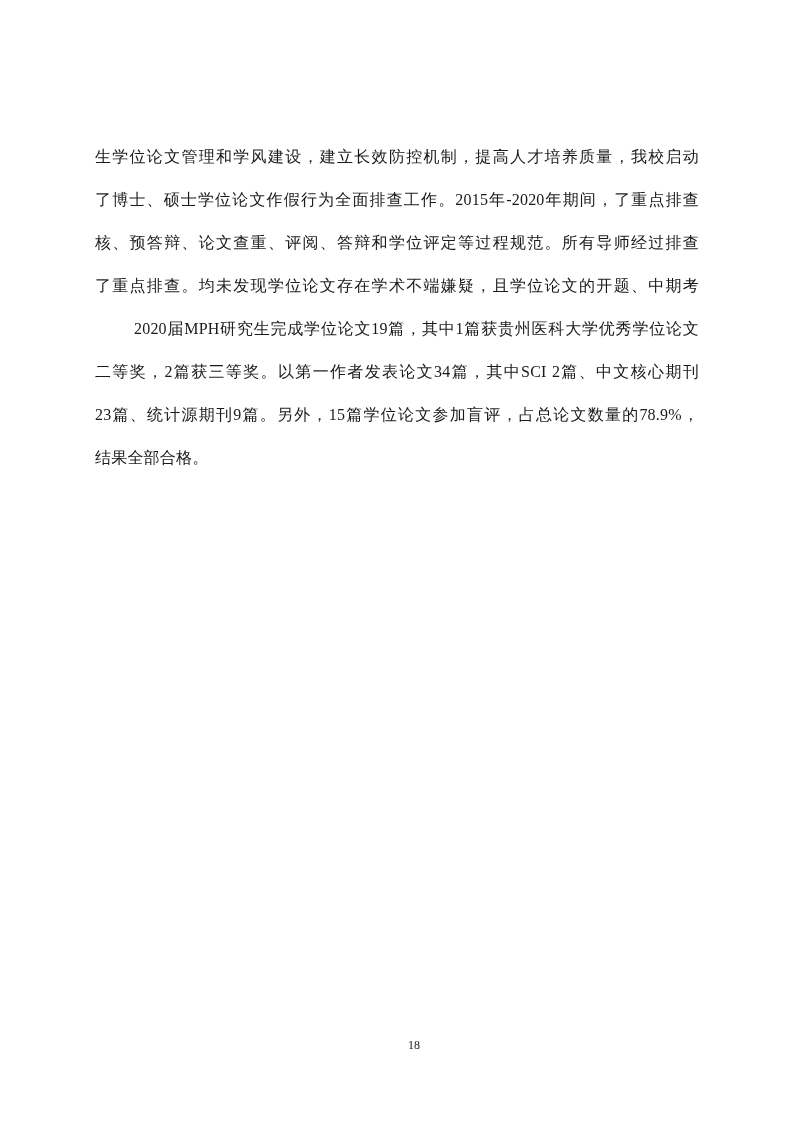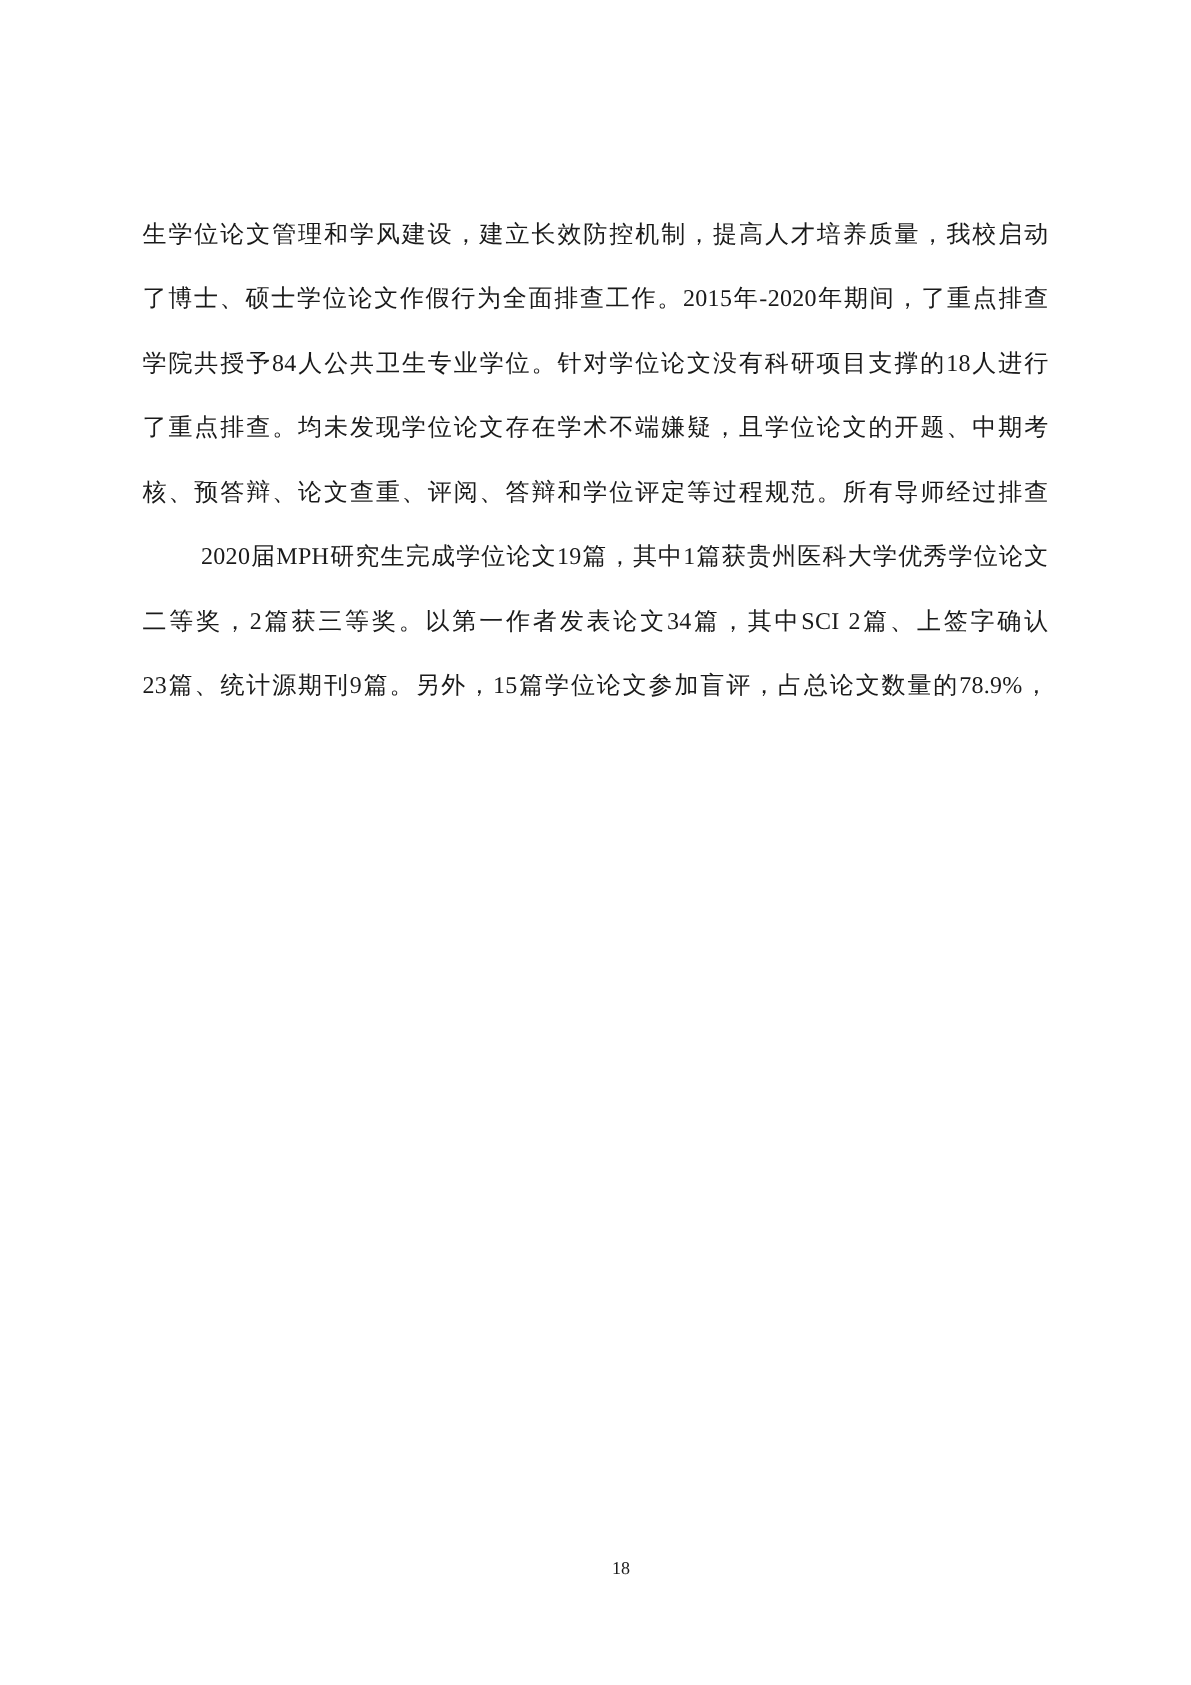--- a/index.html
+++ b/index.html
@@ -62,25 +62,25 @@
 </style>
 </head>
 <body>
 
 <div class="page">
 
   <div class="text-block">
 
     <div class="line j">生学位论文管理和学风建设，建立长效防控机制，提高人才培养质量，我校启动</div>
     <div class="line j">了博士、硕士学位论文作假行为全面排查工作。2015年-2020年期间，了重点排查</div>
-    <div class="line j">学院共授予84人公共卫生专业学位。针对学位论文没有科研项目支撑的18人进行</div>
+    <div class="line j">核、预答辩、论文查重、评阅、答辩和学位评定等过程规范。所有导师经过排查</div>
     <div class="line j">了重点排查。均未发现学位论文存在学术不端嫌疑，且学位论文的开题、中期考</div>
-    <div class="line j">核、预答辩、论文查重、评阅、答辩和学位评定等过程规范。所有导师经过排查</div>
 
     <div class="line j indent">2020届MPH研究生完成学位论文19篇，其中1篇获贵州医科大学优秀学位论文</div>
-    <div class="line j">二等奖，2篇获三等奖。以第一作者发表论文34篇，其中SCI 2篇、上签字确认</div>
+    <div class="line j">二等奖，2篇获三等奖。以第一作者发表论文34篇，其中SCI 2篇、中文核心期刊</div>
     <div class="line j">23篇、统计源期刊9篇。另外，15篇学位论文参加盲评，占总论文数量的78.9%，</div>
+    <div class="line">结果全部合格。</div>
 
   </div>
 
   <div class="page-footer">18</div>
 
 </div>
 
 </body></html>

